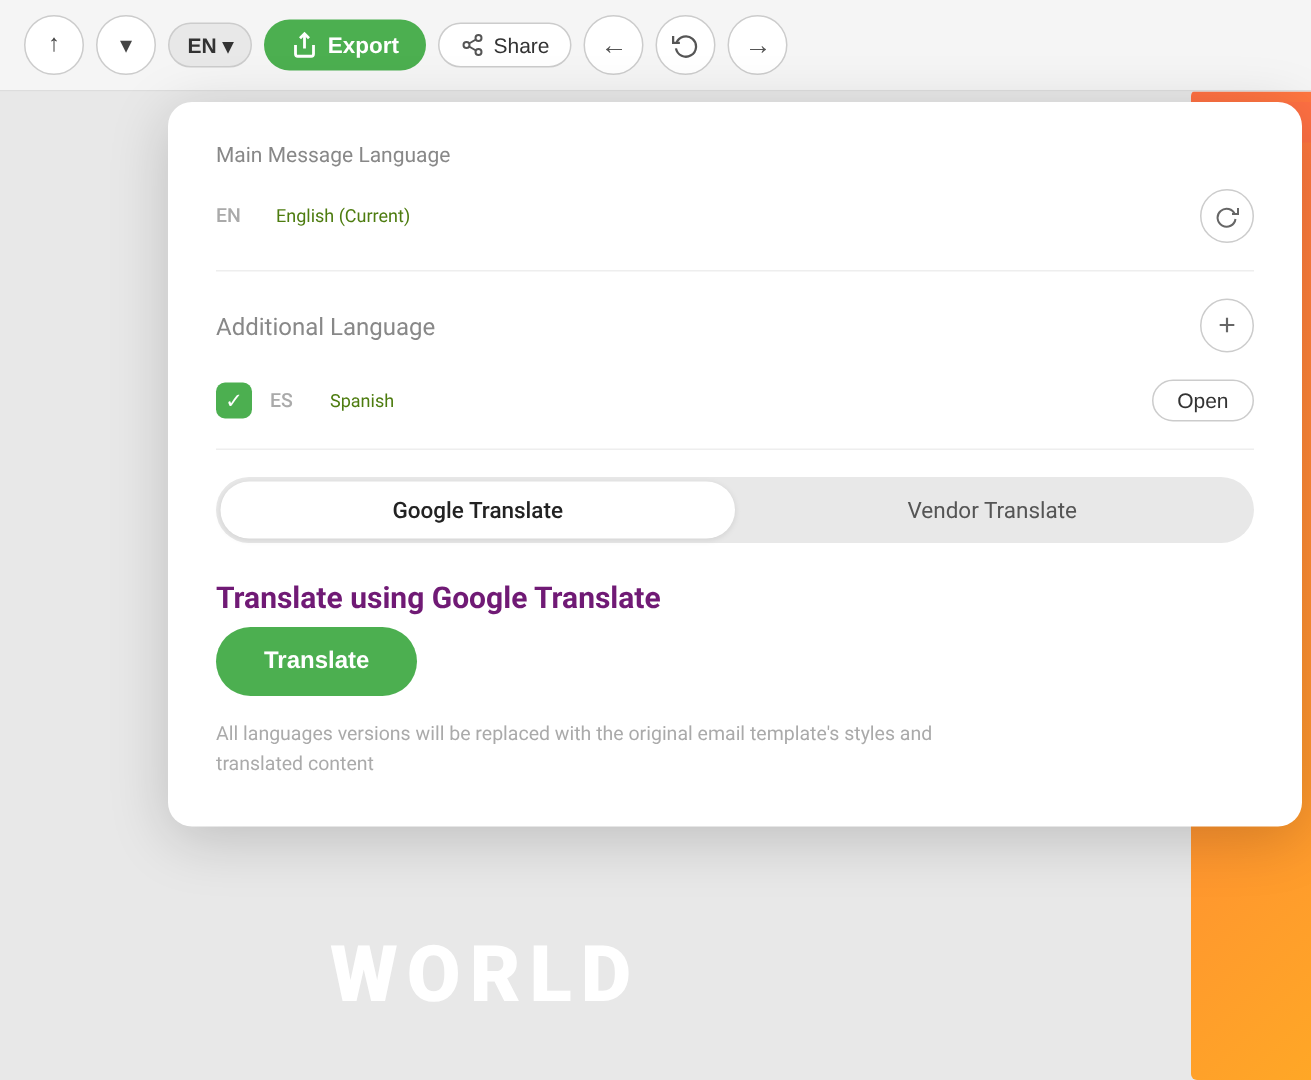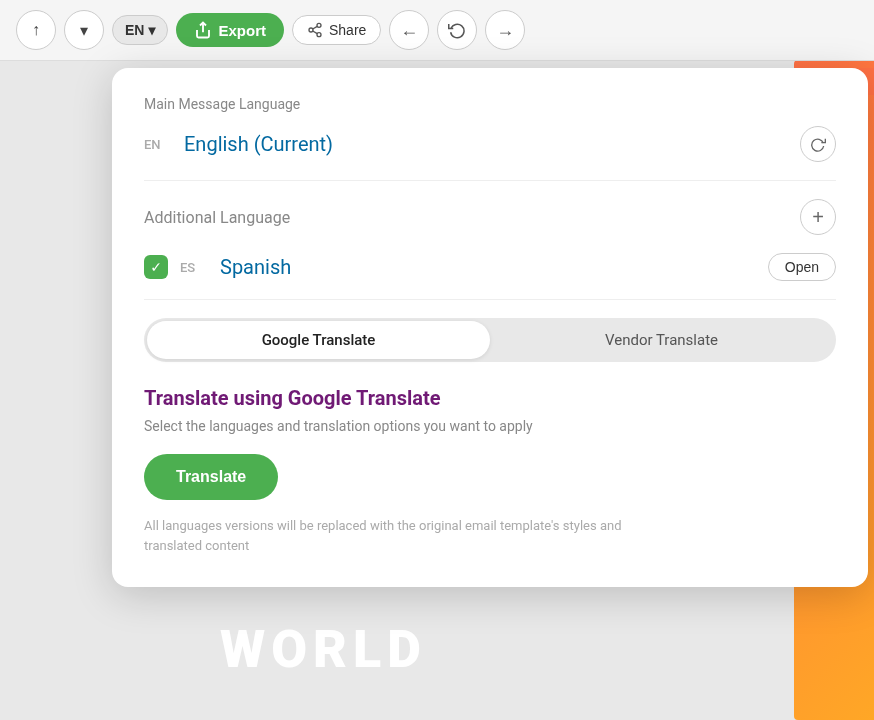--- a/index.html
+++ b/index.html
@@ -122,22 +122,22 @@
     }
 
     .lang-code {
       font-size: 13px;
       color: #aaa;
       font-weight: 500;
       width: 28px;
     }
 
     .lang-name {
-      font-size: 20px;
-      color: #0369a1;
+      font-size: 12px;
+      color: #4d7c0f;
       font-weight: 400;
     }
 
     .refresh-btn {
       margin-left: auto;
       width: 36px;
       height: 36px;
       border: 1.5px solid #ccc;
       border-radius: 50%;
       background: #fff;
@@ -387,17 +387,16 @@
   <hr class="divider">
 
   
   <div class="toggle-group">
     <div class="toggle-option active">Google Translate</div>
     <div class="toggle-option">Vendor Translate</div>
   </div>
 
   
   <div class="translate-title">Translate using Google Translate</div>
-  <div class="translate-desc">Select the languages and translation options you want to apply</div>
   <button class="translate-btn">Translate</button>
   <div class="translate-note">All languages versions will be replaced with the original email template's styles and translated content</div>
 
 </div>
 
 </body></html>

